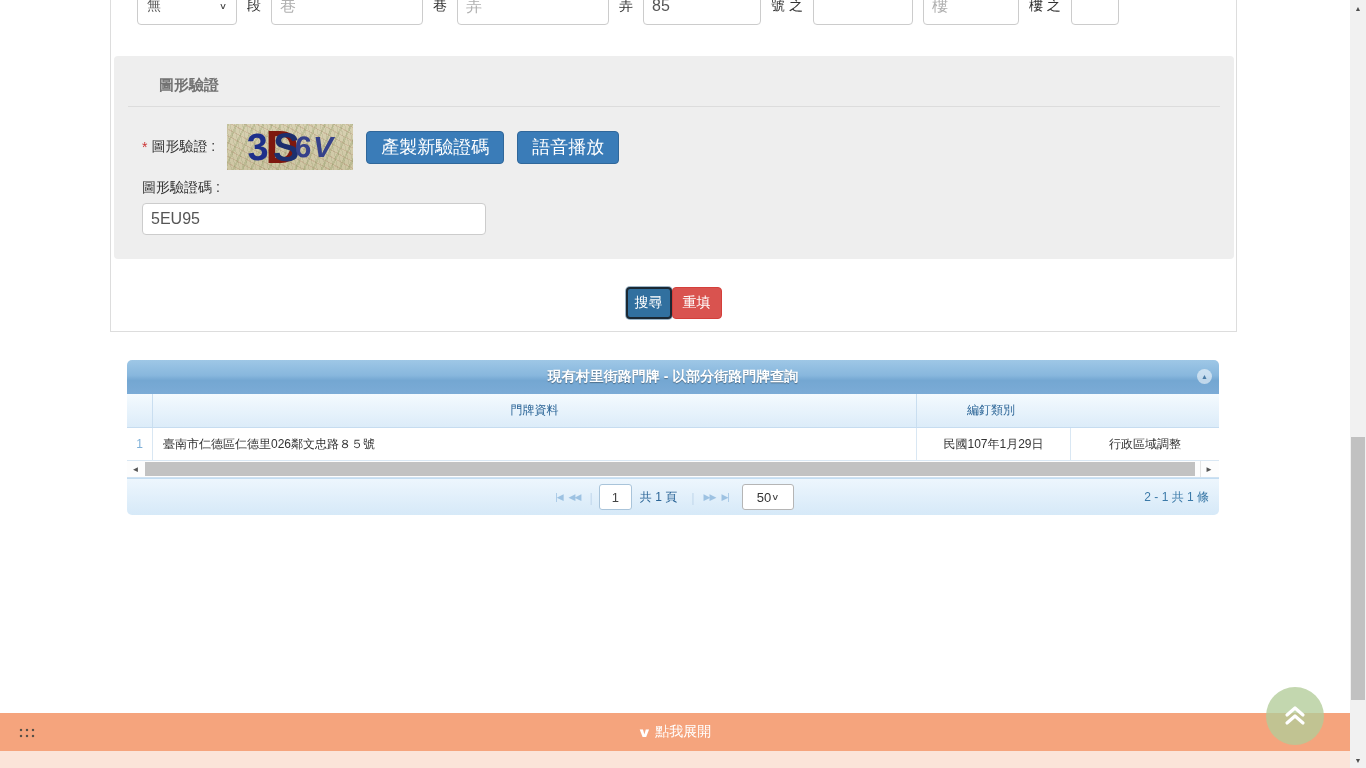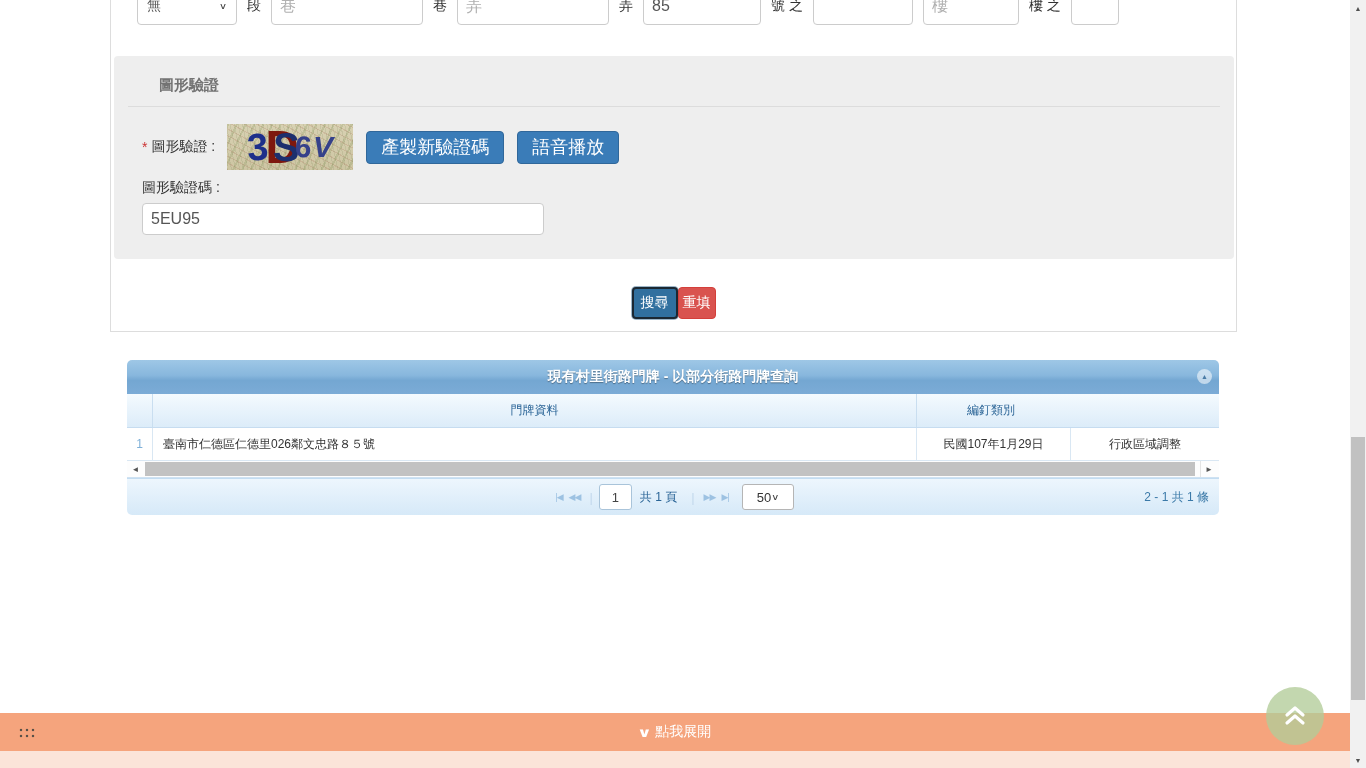--- a/index.html
+++ b/index.html
@@ -46,30 +46,30 @@
   .cap-img span { font-weight:bold; line-height:1; }
   .cl1 { font-size:38px; color:#1d2f8a; transform:rotate(-4deg); }
   .cl2 { font-size:46px; color:#7e180e; margin-left:-3px; }
   .cl3 { font-size:40px; color:#1d2f6e; margin-left:-26px; transform:rotate(2deg); }
   .cl4 { font-size:30px; color:#35418a; margin-left:-4px; transform:rotate(4deg); }
   .cl5 { font-size:30px; color:#35418a; font-style:italic; margin-left:1px; }
   .blue-btn { height:33px; padding:0 14px; margin-left:13px; background:#3a7cb8;
     border:1px solid #30679a; border-radius:4px; color:#fff; font-size:18px;
     font-family:inherit; cursor:pointer; }
   .cap-code-lbl { position:absolute; left:28px; top:123px; font-size:14px; color:#333; }
-  .cap-code-input { position:absolute; left:28px; top:147px; width:402px; height:32px; }
+  .cap-code-input { position:absolute; left:28px; top:147px; width:344px; height:32px; }
 
   
   .action-row { position:absolute; left:0; right:0; top:306px; display:flex;
     justify-content:center; }
   .btn { height:32px; border-radius:4px; color:#fff; font-size:14px;
     font-family:inherit; cursor:pointer; }
   .btn-search { width:46px; background:#31709f; border:2px solid #1b2833;
     box-shadow:0 0 0 1px #9db6c8; }
-  .btn-reset { width:38px; background:#d9534f; border:1px solid #d43f3a; }
+  .btn-reset { width:50px; background:#d9534f; border:1px solid #d43f3a; }
 
   
   .results-panel { position:absolute; left:127px; top:360px; width:1092px; }
   .rp-header { position:relative; height:34px; border-radius:5px 5px 0 0;
     background:linear-gradient(#9ec7e6 0%, #88b7dd 45%, #74a7d2 60%, #7babd6 100%);
     display:flex; align-items:center; justify-content:center; }
   .rp-title { color:#fff; font-size:14px; font-weight:bold;
     text-shadow:0 1px 1px rgba(0,0,0,.35); }
   .rp-collapse { position:absolute; right:7px; top:9px; width:15px; height:15px;
     border-radius:50%; background:rgba(255,255,255,.55); border:none; cursor:pointer;

